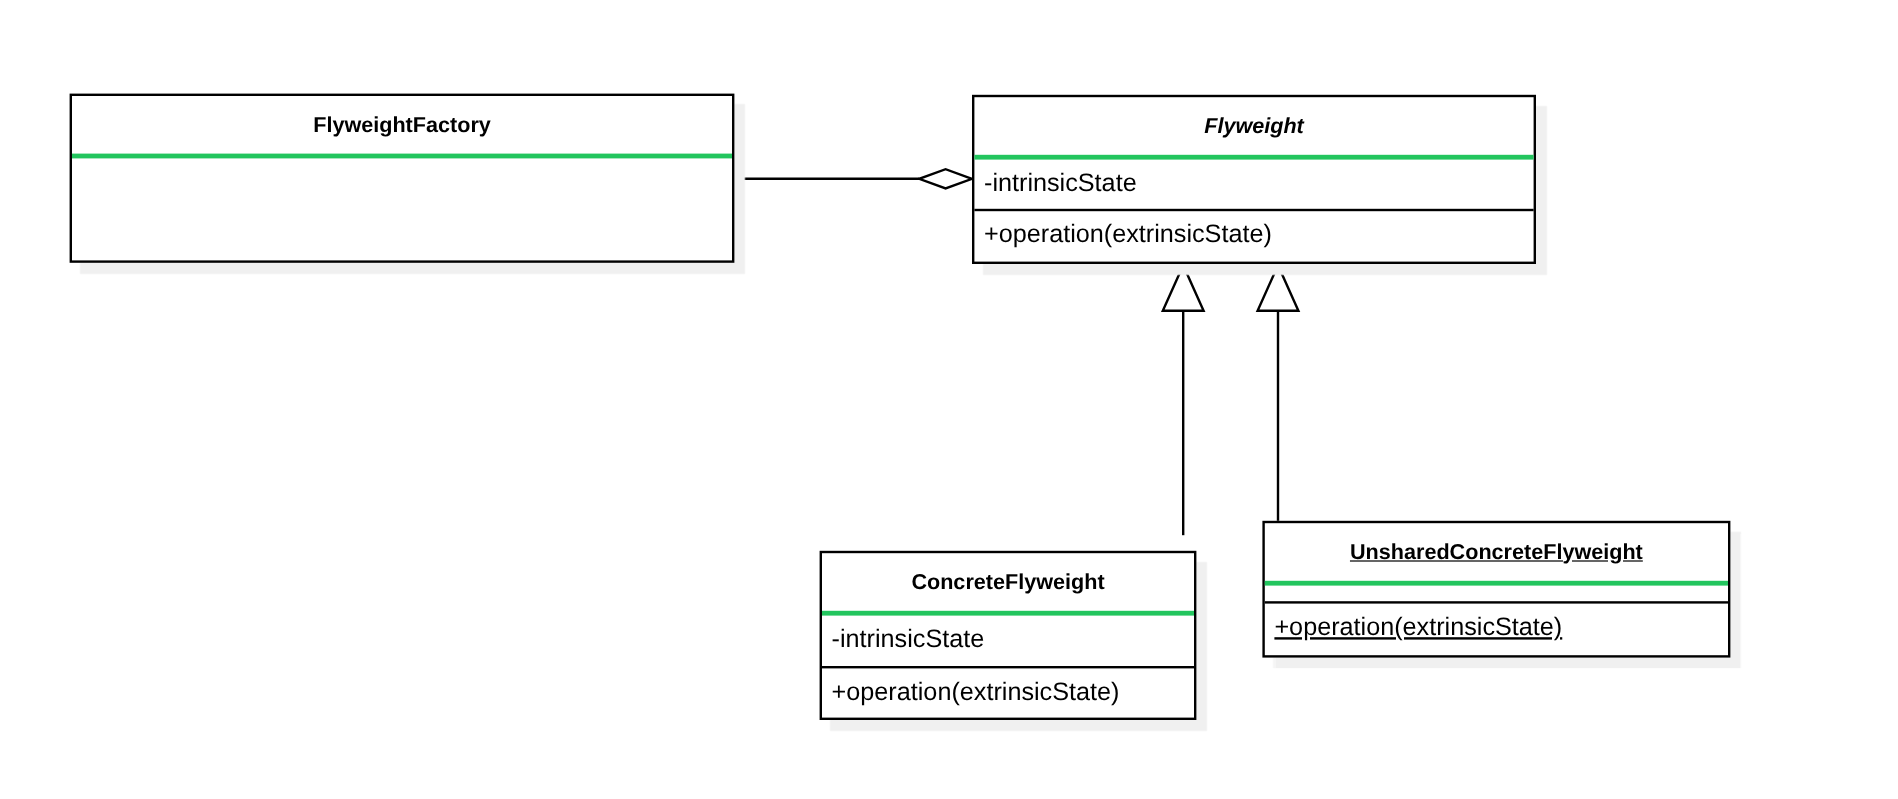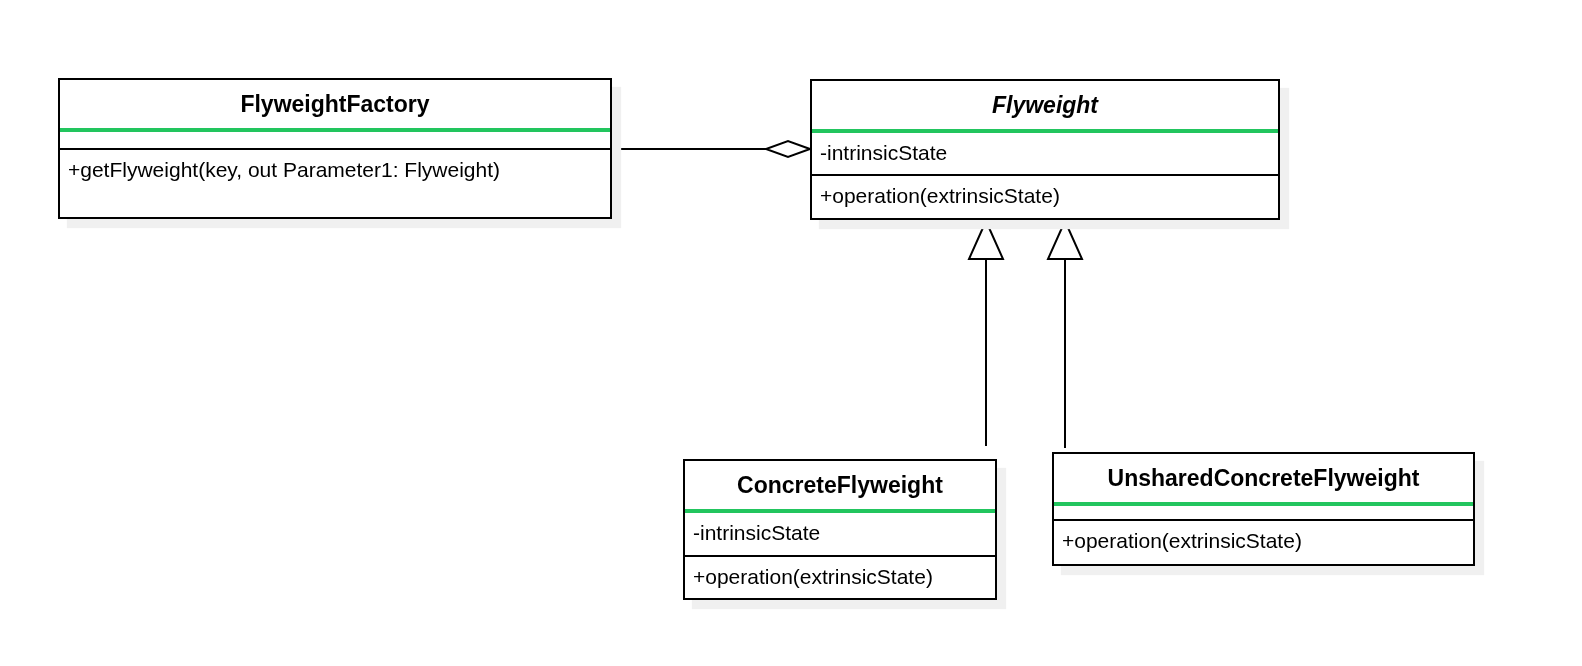--- a/index.html
+++ b/index.html
@@ -38,21 +38,21 @@
     box-shadow: 9px 9px 1px #f0f0f0;
     display: flex;
     flex-direction: column;
   }
   .uml-title {
     box-sizing: border-box;
     height: 48px;
     display: flex;
     align-items: center;
     justify-content: center;
-    font-size: 23px;
+    font-size: 18px;
     font-weight: bold;
     white-space: nowrap;
   }
   .uml-title.abstract {
     font-style: italic;
   }
   .uml-attrs {
     box-sizing: border-box;
     border-top: 4px solid #22c55e;
   }
@@ -67,21 +67,21 @@
     padding: 6px 8px 0 8px;
     white-space: nowrap;
   }
   
   #box-flyweight-factory { left: 58px;  top: 78px;  width: 554px; height: 141px; }
   #box-flyweight-factory .uml-attrs { height: 20px; }
   #box-flyweight          { left: 810px; top: 79px;  width: 470px; height: 141px; }
   #box-flyweight .uml-attrs { height: 45px; }
   #box-concrete-flyweight { left: 683px; top: 459px; width: 314px; height: 141px; }
   #box-concrete-flyweight .uml-attrs { height: 46px; }
-  #box-unshared-concrete-flyweight { left: 1052px; top: 452px; width: 423px; height: 114px; }
+  #box-unshared-concrete-flyweight { left: 1052px; top: 434px; width: 390px; height: 114px; text-decoration: underline; }
   #box-unshared-concrete-flyweight .uml-attrs { height: 17px; }
 </style>
 </head>
 <body>
 
 <svg id="connector-layer" width="1582" height="666" viewBox="0 0 1582 666">
 
   <g>
     <line x1="612" y1="149" x2="766" y2="149"></line>
     <polygon points="810,149 788,141 766,149 788,157"></polygon>
@@ -94,23 +94,20 @@
 
   <g>
     <line x1="1065" y1="448" x2="1065" y2="259"></line>
     <polygon points="1065,221 1048,259 1082,259"></polygon>
   </g>
 </svg>
 
 <div class="uml-class" id="box-flyweight-factory">
   <div class="uml-title">FlyweightFactory</div>
   <div class="uml-attrs"></div>
-  <div class="uml-methods">
-    <div class="uml-member">+getFlyweight(key, out Parameter1: Flyweight)</div>
-  </div>
 </div>
 
 <div class="uml-class" id="box-flyweight">
   <div class="uml-title abstract">Flyweight</div>
   <div class="uml-attrs">
     <div class="uml-member">-intrinsicState</div>
   </div>
   <div class="uml-methods">
     <div class="uml-member">+operation(extrinsicState)</div>
   </div>

